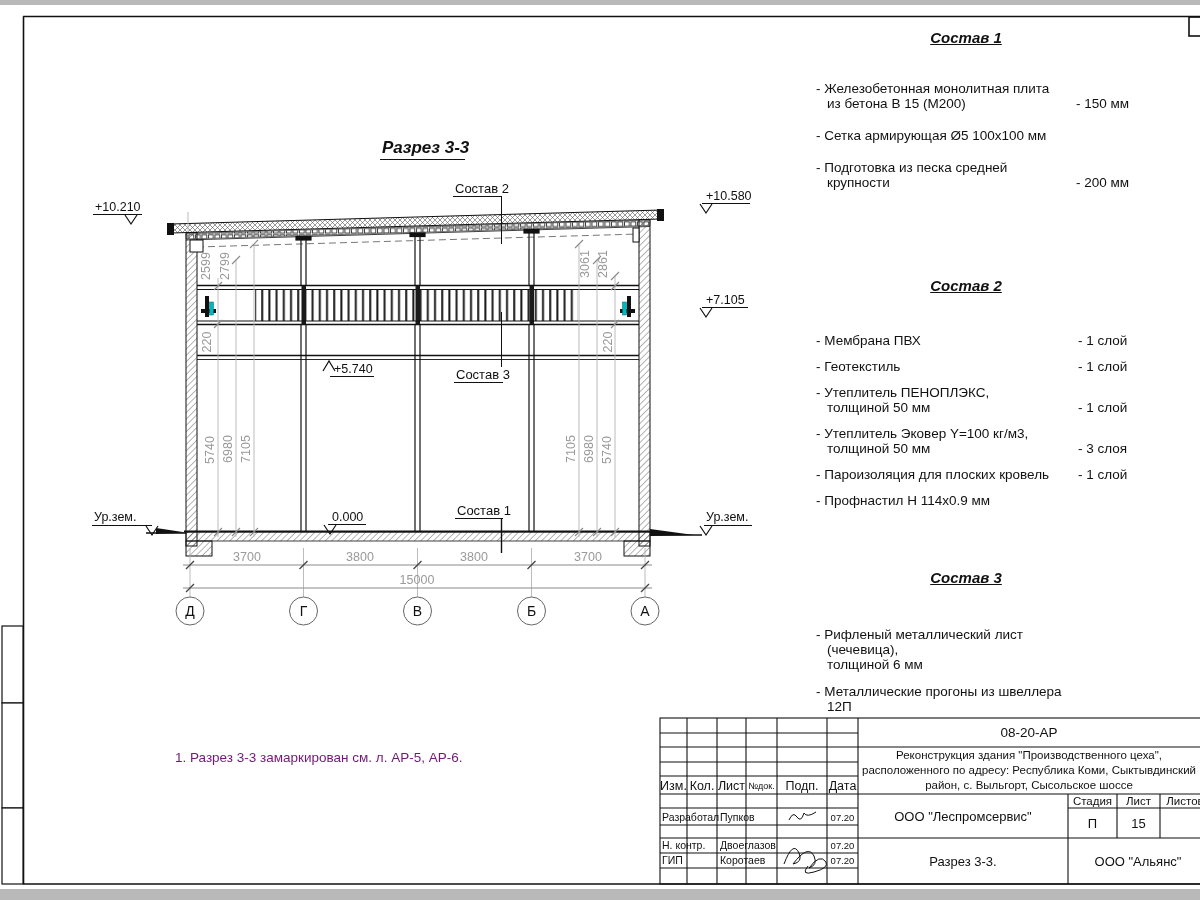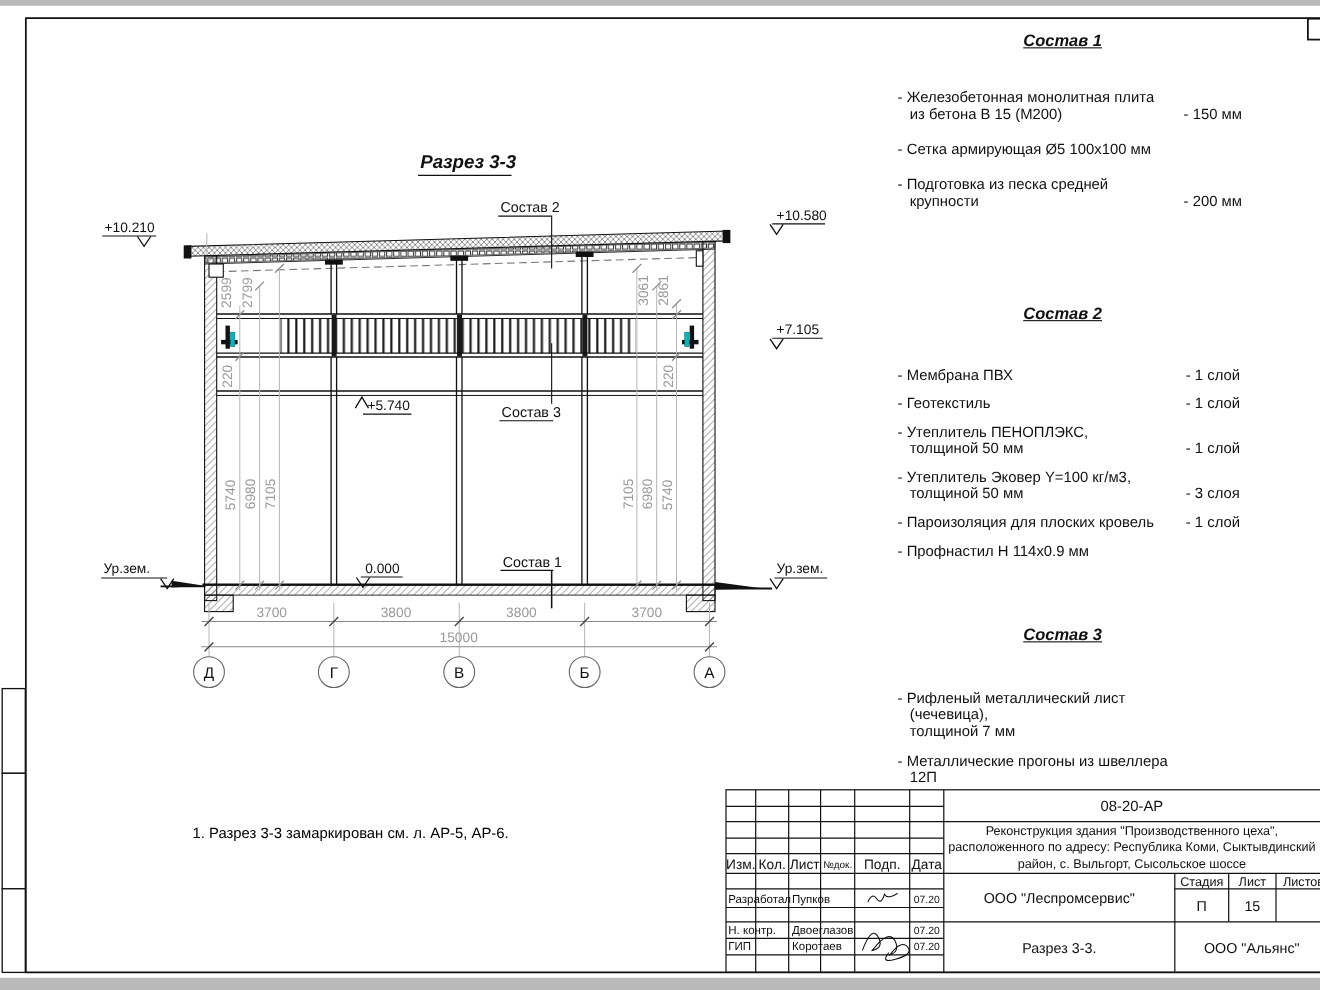--- a/index.html
+++ b/index.html
@@ -15,21 +15,21 @@
   .comp-items{margin-top:36px;margin-left:16px;}
   .comp-item{position:relative;margin-bottom:17px;}
   .comp-item .lbl{white-space:pre-line;text-indent:-11px;padding-left:11px;width:245px;}
   .comp-item .val{position:absolute;left:260px;bottom:0;white-space:pre;}
   .c2 .comp-items{margin-top:40px;}
   .c2 .comp-item{margin-bottom:11px;}
   .c2 .val{left:262px;}
   .c3 .comp-items{margin-top:42px;}
   .c3 .comp-item{margin-bottom:12px;}
 
-  .note{position:absolute;left:175px;top:750px;font-size:13.5px;color:#000000;}
+  .note{position:absolute;left:175px;top:750px;font-size:13.5px;color:#701a75;}
   .edge{position:absolute;left:0;width:1200px;background:#b9b9b9;}
 </style>
 </head>
 <body>
 <div id="stage">
 
 <div class="paper"></div>
 
 <svg id="dwg" viewBox="0 0 1200 900">
   <defs>
@@ -406,21 +406,21 @@
 
     </div>
 </div>
 
 <div class="comp c3" style="left:800px; top:570px;">
   <div class="comp-h">Состав 3</div>
   <div class="comp-items">
 
       <div class="comp-item">
         <div class="lbl">- Рифленый металлический лист (чечевица),
-толщиной 7 мм</div>
+толщиной 6 мм</div>
 
       </div>
 
       <div class="comp-item">
         <div class="lbl">- Металлические прогоны из швеллера 12П</div>
 
       </div>
     </div>
 </div>
 

